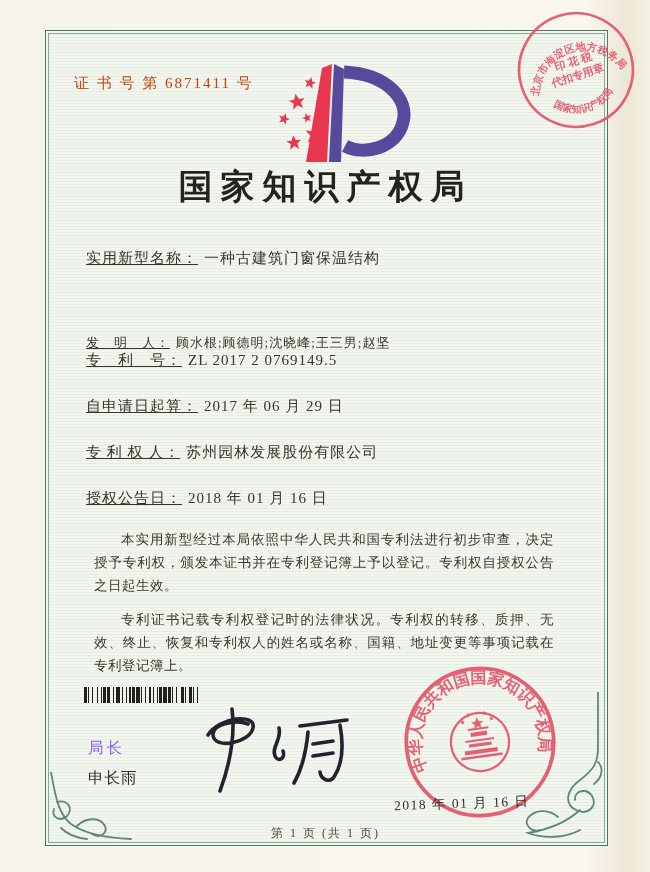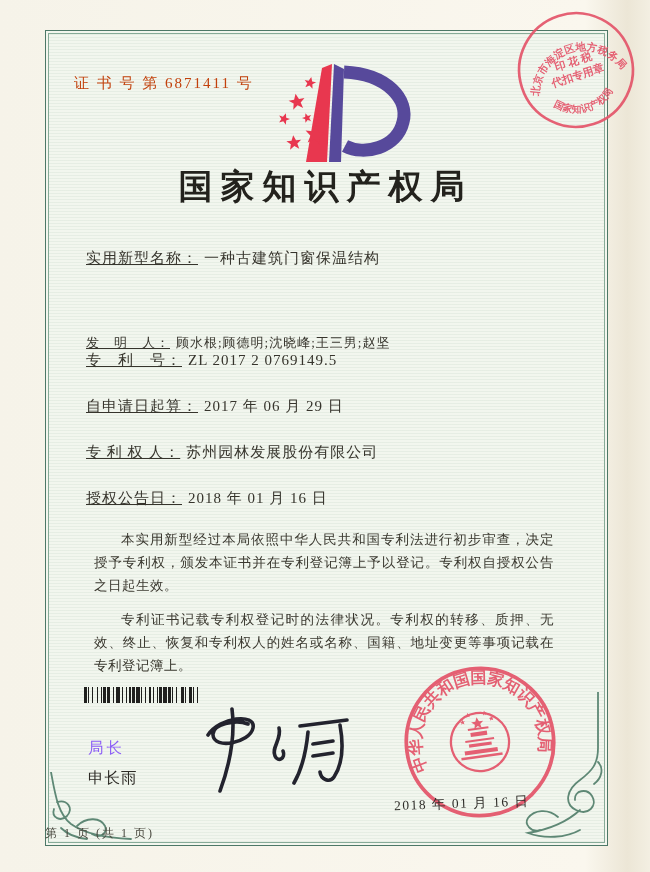--- a/index.html
+++ b/index.html
@@ -33,21 +33,21 @@
   .barcode{left:84px;top:687px;height:16px;display:flex;align-items:stretch;}
   .bc-bar{background:#20201e;height:100%;display:block;}
   .bc-gap{background:transparent;height:100%;display:block;}
   .director{left:88px;top:738px;font-size:15.5px;color:#8b5cf6;letter-spacing:3px;}
   .director2{left:88px;top:768px;font-size:15.5px;color:#2d2b26;letter-spacing:1px;}
   .signature{left:182px;top:703px;width:180px;height:95px;}
   .tax-stamp{left:514px;top:8px;width:124px;height:124px;transform:rotate(-18deg);opacity:.92;}
   .office-seal{left:397px;top:659px;width:166px;height:166px;transform:rotate(-8deg);opacity:.93;}
   .issue-date{left:394px;top:794px;width:180px;font-size:13.5px;color:#2e2c28;
               letter-spacing:1.5px;transform:rotate(-2deg);white-space:nowrap;}
-  .footer{left:45px;top:825px;width:561px;text-align:left;font-size:12px;
+  .footer{left:45px;top:825px;width:561px;text-align:center;font-size:12px;
           color:#4a493f;letter-spacing:2px;}
   .fl-br{left:516px;top:692px;width:90px;height:152px;}
   .fl-bl{left:47px;top:772px;width:86px;height:72px;}
   svg{display:block;}
 </style>
 </head>
 <body>
 
 <div class="frame">
   <div class="frame-inner"></div>

